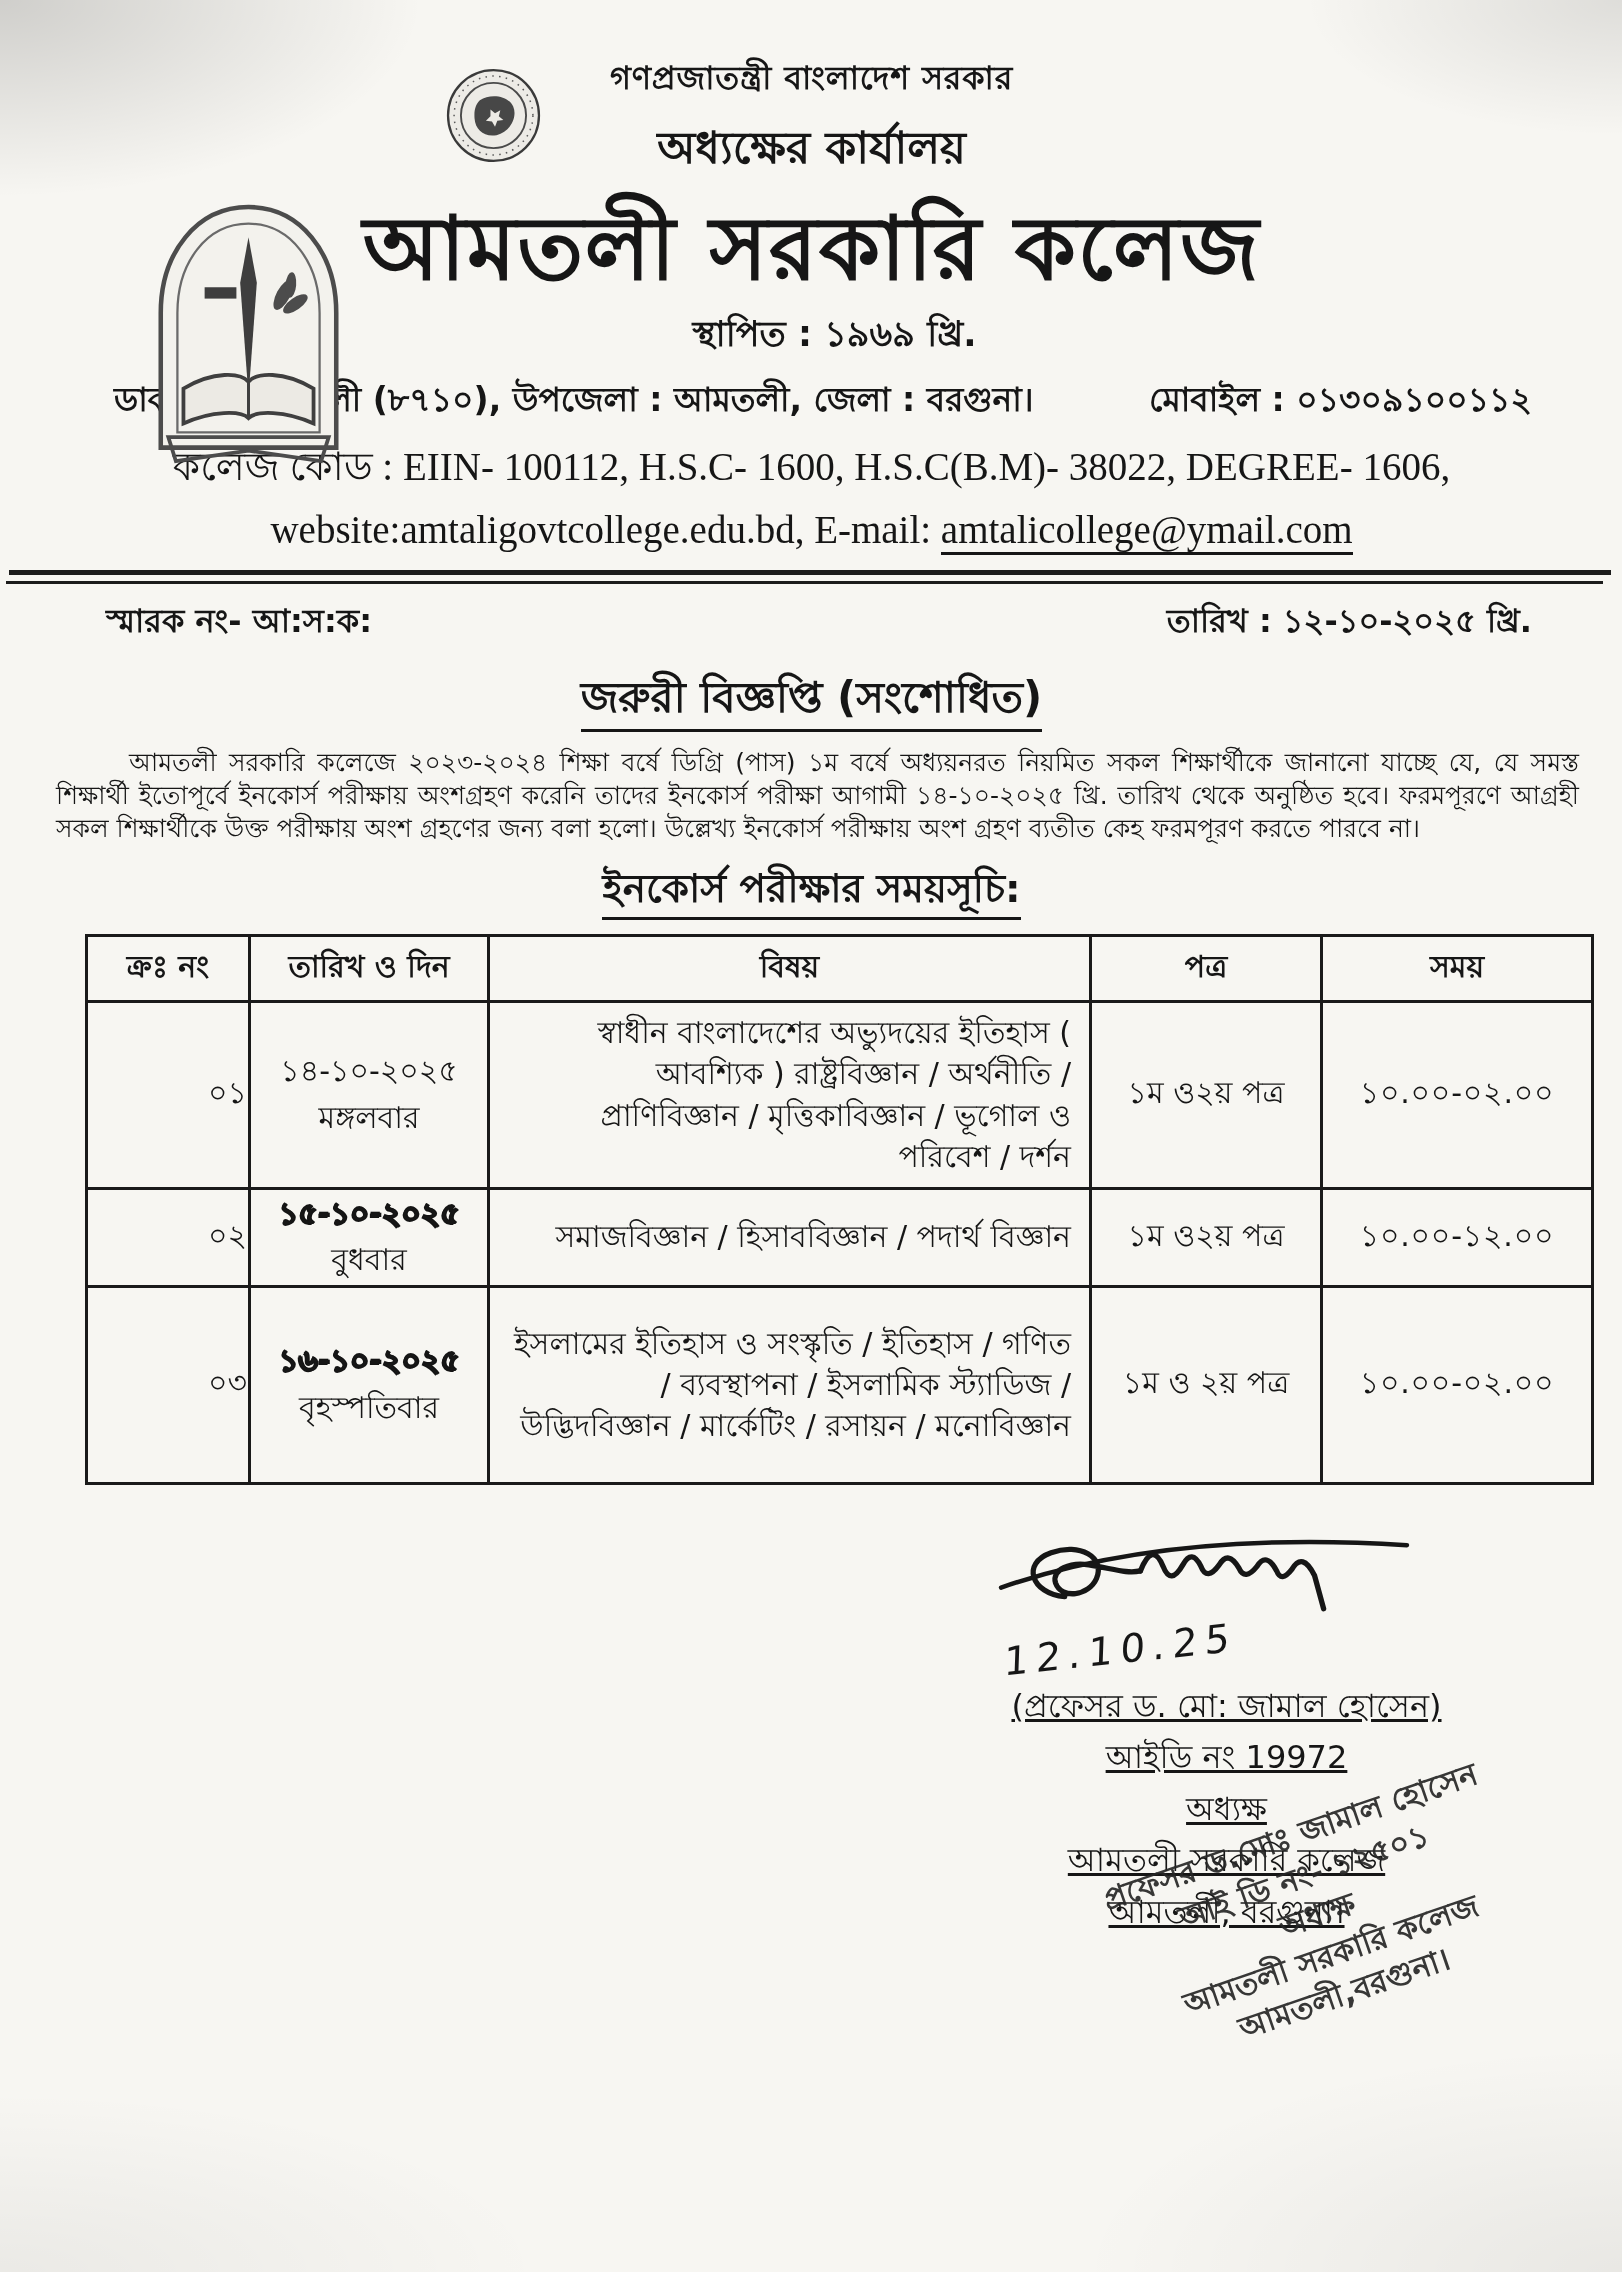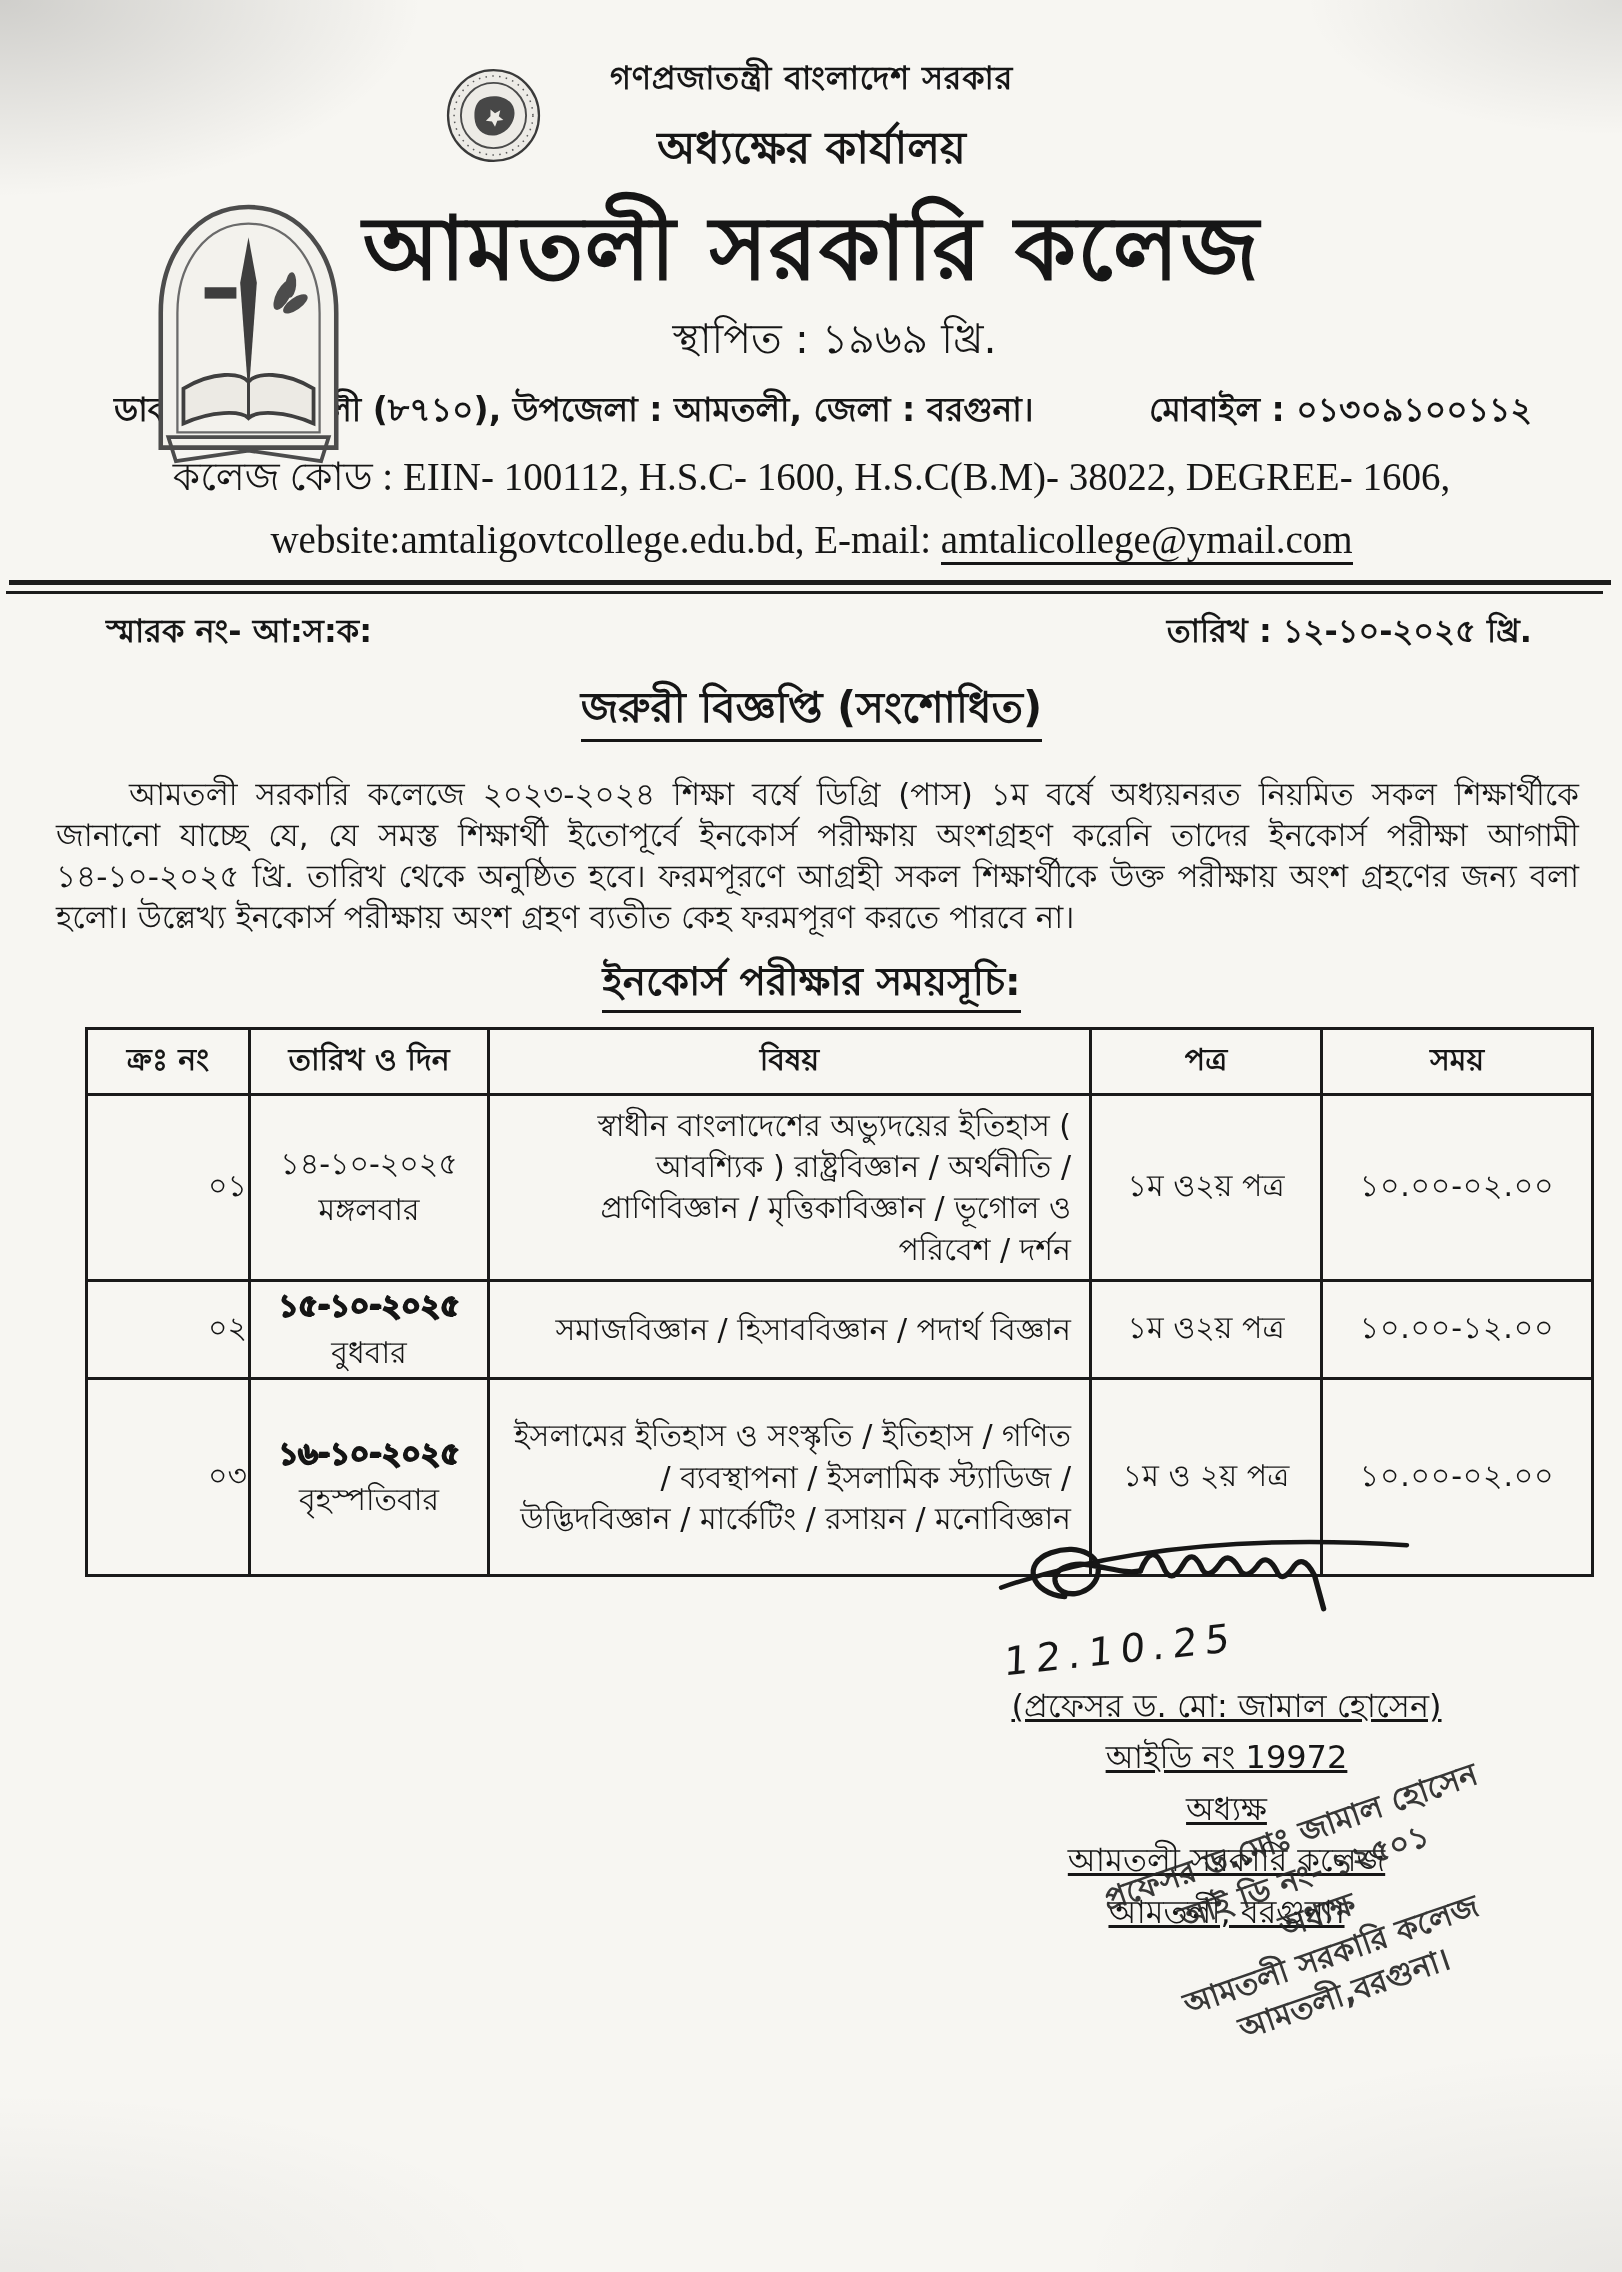--- a/index.html
+++ b/index.html
@@ -16,33 +16,33 @@
       radial-gradient(909px 303px at 0% 100%, rgba(0,0,0,0.05), transparent 60%),
       #f7f6f2;
     overflow:hidden;
   }
   .header{position:relative;padding-top:53px;text-align:center;}
   .gov-seal{position:absolute;left:445px;top:67px;}
   .college-logo{position:absolute;left:135px;top:198px;}
   .gov-line{font-size:32px;font-weight:bold;letter-spacing:0.8px;}
   .office-line{font-size:44px;font-weight:bold;margin-top:7.6px;}
   .college-name{font-size:88px;font-weight:bold;margin:10.6px 0 0 0;line-height:1.15;letter-spacing:1.5px;}
-  .established{font-size:41px;font-weight:normal;margin-top:7.6px;margin-left:46px;}
+  .established{font-size:35px;font-weight:bold;margin-top:7.6px;margin-left:46px;}
   .addr-row{display:flex;justify-content:space-between;align-items:baseline;
     font-size:33px;font-weight:bold;margin-top:7.6px;padding:0 91px 0 114px;text-align:left;}
   .codes{font-family:"Liberation Serif","DejaVu Serif",serif;font-size:39px;margin-top:6px;}
   .webline{font-family:"Liberation Serif","DejaVu Serif",serif;font-size:39px;margin-top:6px;}
   .webline .email{border-bottom:3px solid #161616;padding-bottom:1.5px;}
   .rule-thick{height:5.3px;background:#1c1c1c;margin:18px 12px 6px 9px;}
   .rule-thin{height:3px;background:#1c1c1c;margin:0 19.7px 0 6px;}
   .memo-row{display:flex;justify-content:space-between;align-items:baseline;
     font-size:32px;font-weight:bold;margin-top:12px;padding:0 91px 0 106px;}
   .notice-title{text-align:center;margin-top:15px;font-size:42px;font-weight:bold;}
   .notice-title span{border-bottom:3.8px solid #161616;padding-bottom:7.6px;}
-  .body-text{margin:28px 44px 0 56px;font-size:31px;line-height:1.32;
+  .body-text{margin:10px 44px 0 56px;font-size:25px;line-height:1.32;
     text-align:justify;text-indent:73px;}
   .table-title{text-align:center;margin-top:13.6px;font-size:39px;font-weight:bold;}
   .table-title span{border-bottom:3.8px solid #161616;padding-bottom:6px;}
   table.schedule{border-collapse:collapse;margin:10.6px 0 0 85px;width:1506px;
     font-size:30px;table-layout:fixed;}
   table.schedule th,table.schedule td{border:3px solid #1a1a1a;}
   table.schedule th{font-weight:bold;font-size:30px;padding:6px 3px;}
   td.c-serial{text-align:right;padding-left:12px;}
   td.c-date{text-align:center;line-height:1.55;}
   td.c-subj{text-align:right;padding:9px 18px;line-height:1.38;}

